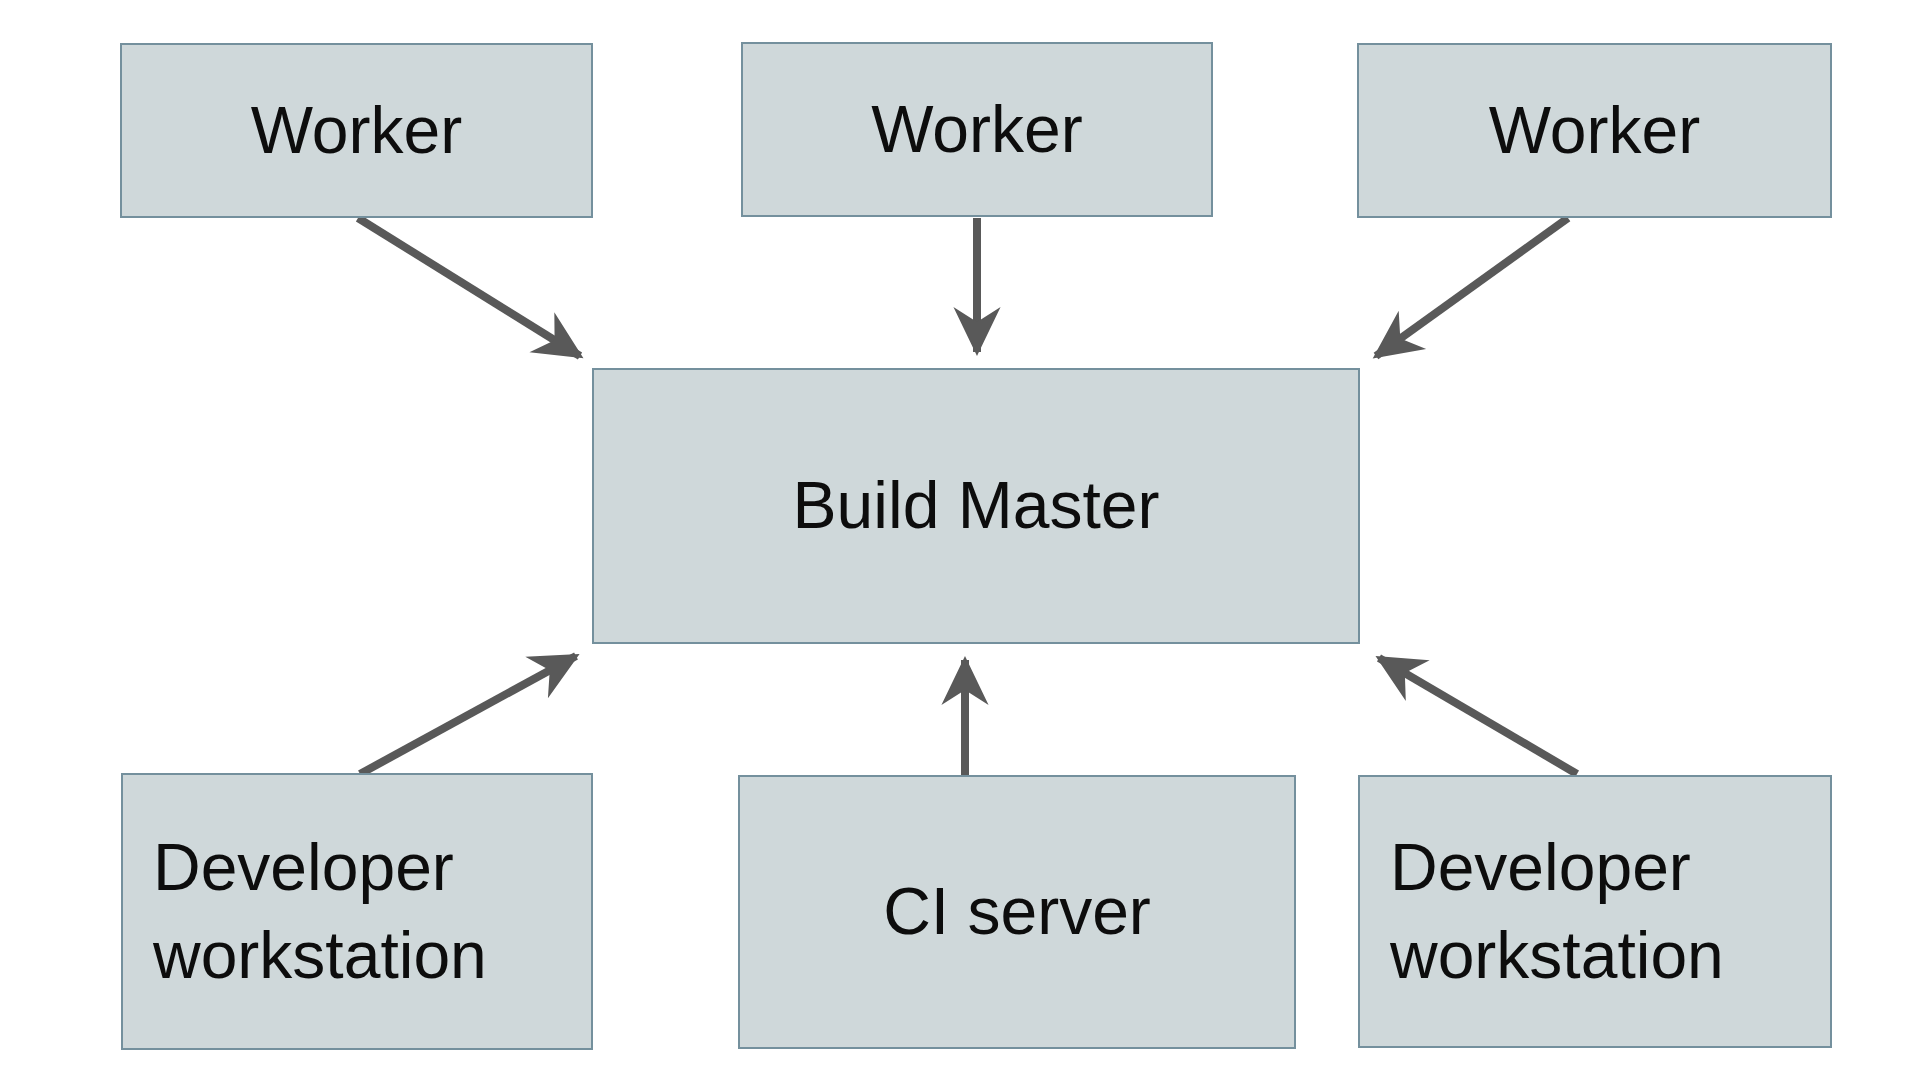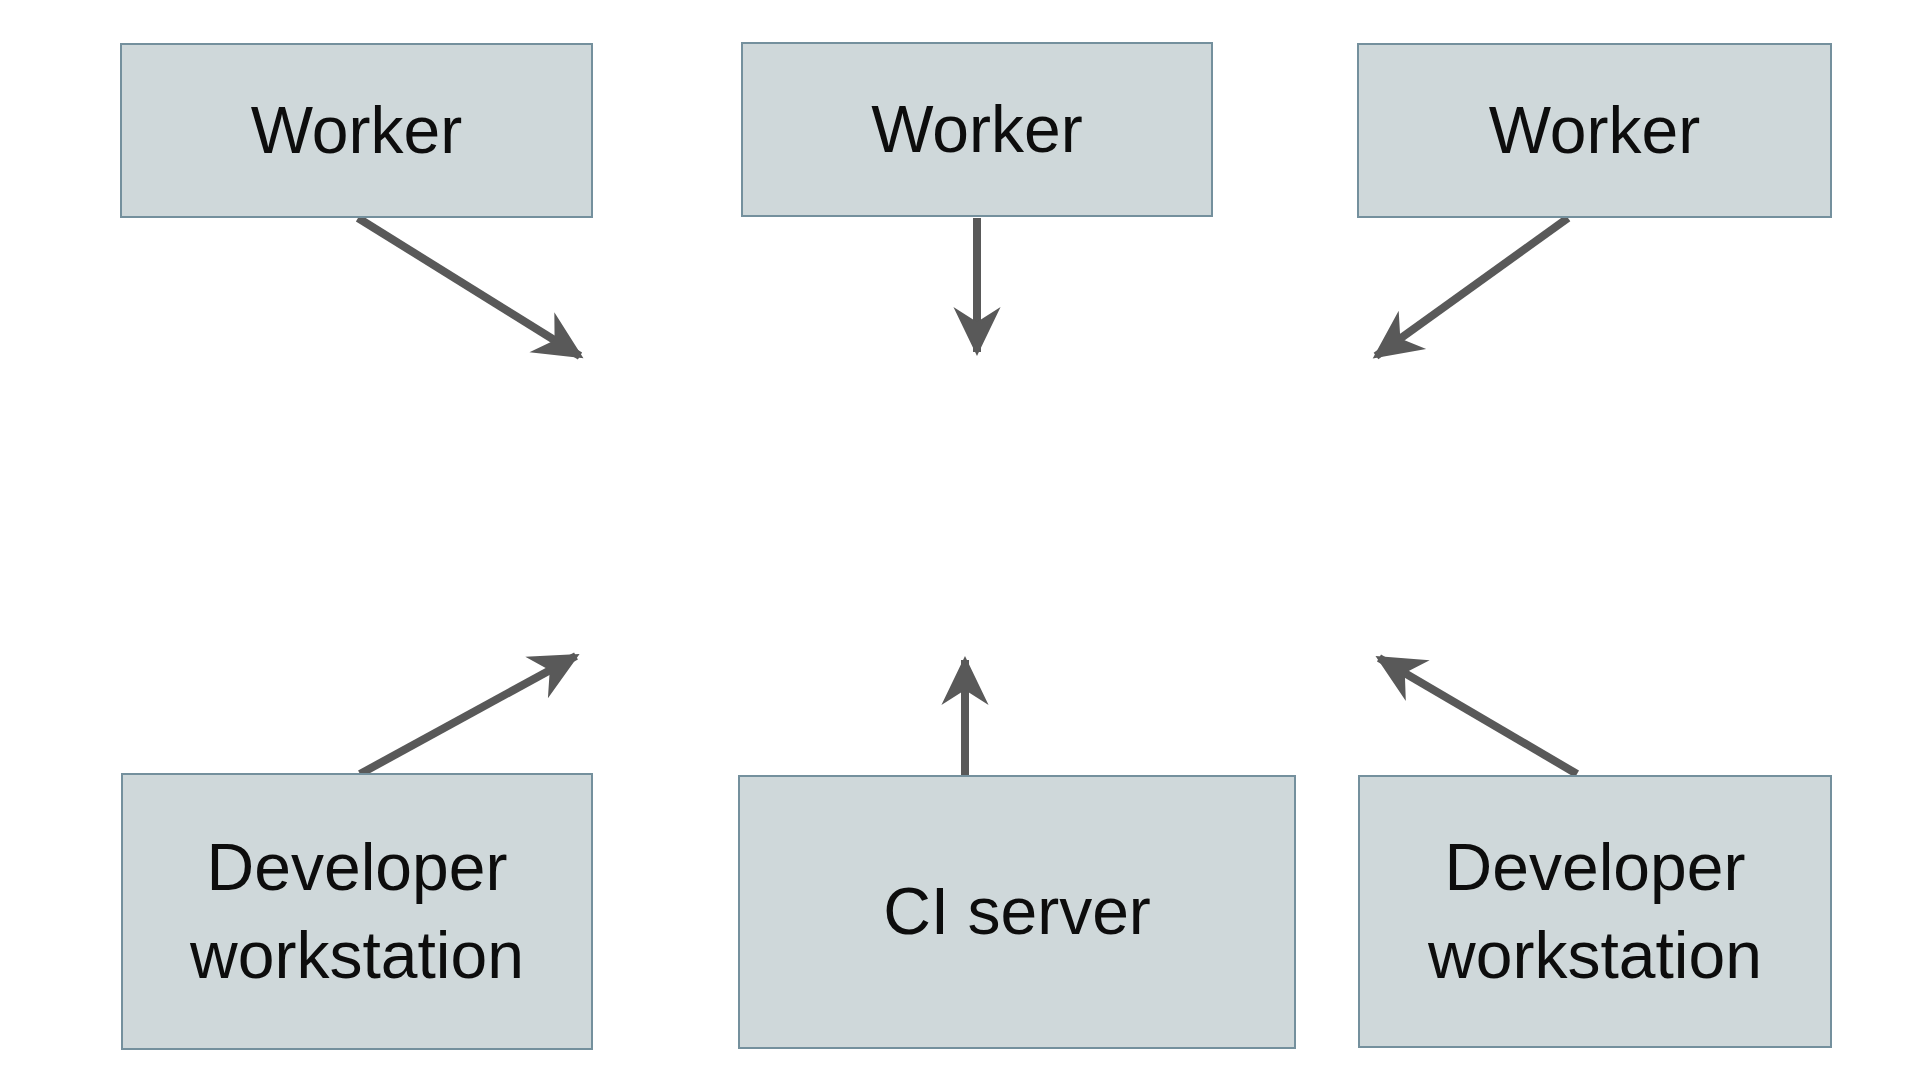--- a/index.html
+++ b/index.html
@@ -24,21 +24,21 @@
     pointer-events: none;
   }
   .node {
     position: absolute;
     box-sizing: border-box;
     background: #cfd8da;
     border: 2px solid #74909d;
     display: flex;
     align-items: center;
     justify-content: center;
-    text-align: center;
+    text-align: left;
     font-size: 66px;
     line-height: 1.32;
     color: #0d0d0d;
     padding: 0 30px;
   }
   
   .node-worker-1 { left: 120px;  top: 43px;  width: 473px; height: 175px; }
   .node-worker-2 { left: 741px;  top: 42px;  width: 472px; height: 175px; }
   .node-worker-3 { left: 1357px; top: 43px;  width: 475px; height: 175px; }
   
@@ -72,20 +72,23 @@
   </div>
 
   <div class="node node-worker-2">
     <span>Worker</span>
   </div>
 
   <div class="node node-worker-3">
     <span>Worker</span>
   </div>
 
+  <div class="node node-build-master">
+    <span>Build Master</span>
+  </div>
 
   <div class="node node-dev-left">
     <span>Developer workstation</span>
   </div>
 
   <div class="node node-ci-server">
     <span>CI server</span>
   </div>
 
   <div class="node node-dev-right">

